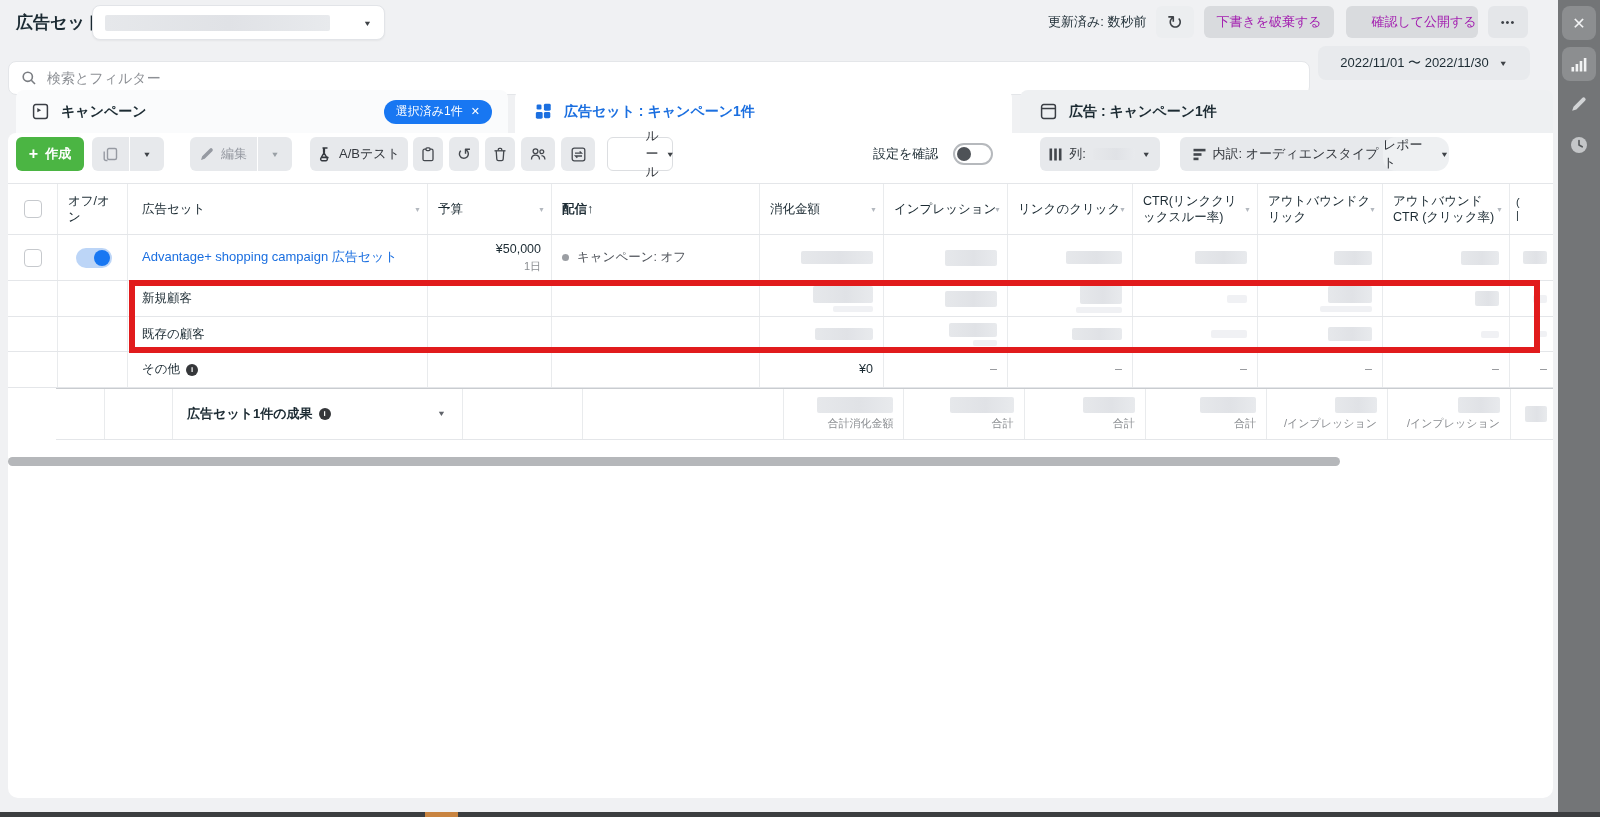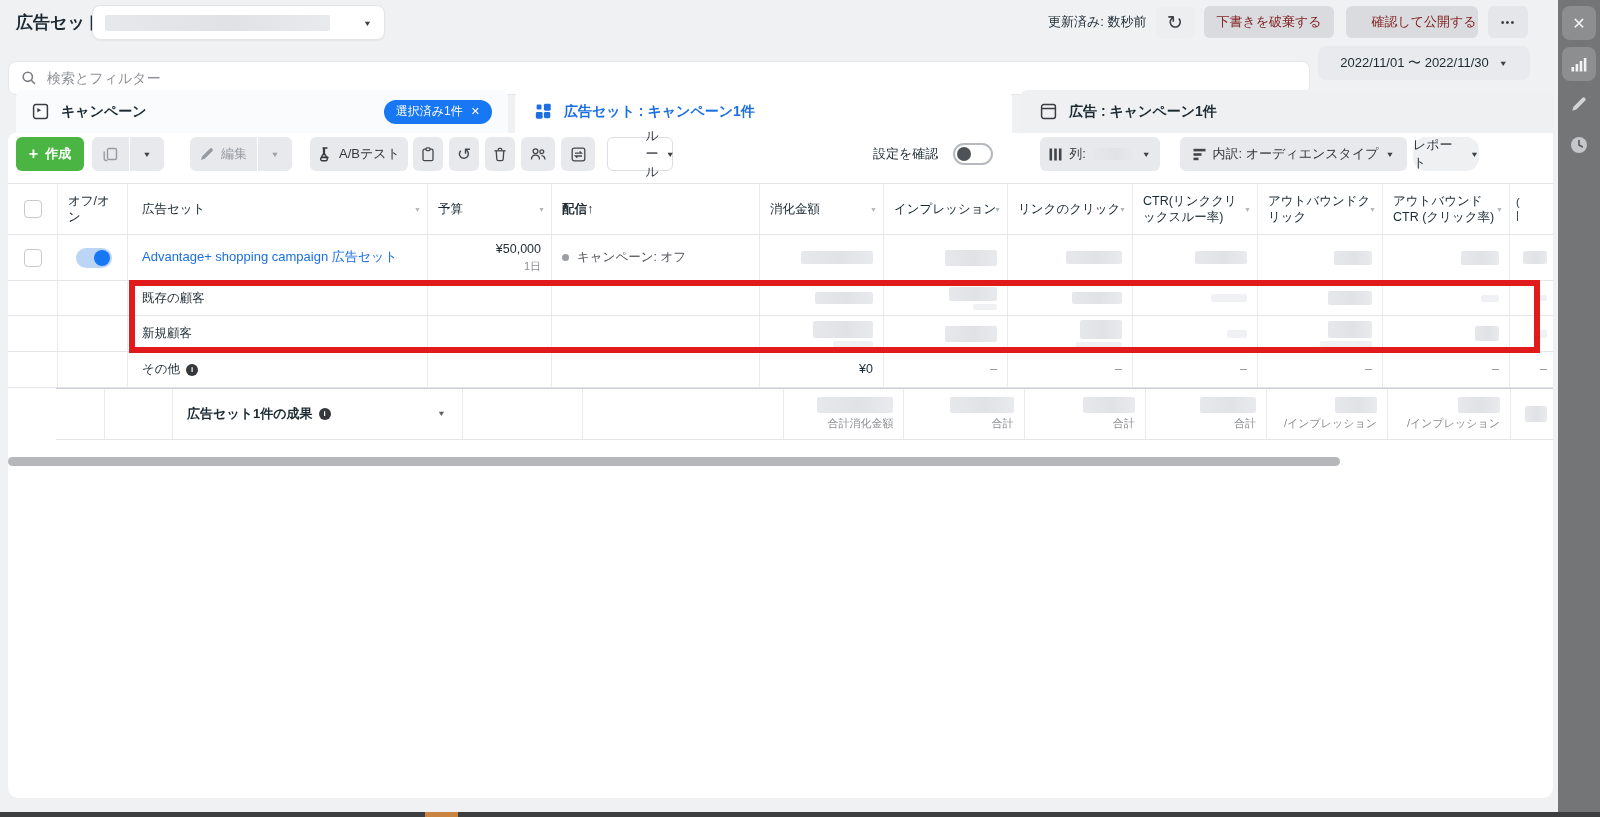--- a/index.html
+++ b/index.html
@@ -10,21 +10,21 @@
   
   .page-title { position:absolute; left:16px; top:11px; font-size:17px; font-weight:bold; }
   .account-select { position:absolute; left:92px; top:5px; width:293px; height:35px; background:#fff;
     border:1px solid #e2e4e8; border-radius:8px; box-shadow:0 1px 2px rgba(0,0,0,.05);
     display:flex; align-items:center; padding:0 12px; }
   .account-select .rd { flex:0 0 225px; }
   .account-select .caret { margin-left:auto; }
   .updated { position:absolute; left:1048px; top:0; height:44px; display:flex; align-items:center; font-size:13px; }
   .iconbtn { display:flex; align-items:center; justify-content:center; border-radius:6px; cursor:pointer; }
   .refresh-btn { position:absolute; left:1156px; top:6px; width:38px; height:32px; background:#eceef0; font-size:19px; color:#3e4247; }
-  .gbtn { position:absolute; top:6px; height:32px; border-radius:6px; background:#d9dbde; color:#7f1d1d;
+  .gbtn { position:absolute; top:6px; height:32px; border-radius:6px; background:#d9dbde; color:#a21caf;
     font-size:13px; display:flex; align-items:center; justify-content:center; }
   .discard-btn { left:1204px; width:130px; }
   .publish-btn { left:1346px; width:132px;padding-left:24px; }
   .more-btn { position:absolute; left:1488px; top:6px; width:40px; height:32px; background:#e4e6e9;
     color:#3d4147; font-size:11px; letter-spacing:1px; }
 
   
   .search-box { position:absolute; left:8px; top:61px; width:1302px; height:34px; background:#fff;
     border:1px solid #e4e6e9; border-radius:8px; display:flex; align-items:center; padding:0 12px; }
   .search-box input { border:none; outline:none; flex:1; font-size:14px; color:#1c2b33; margin-left:10px;
@@ -311,21 +311,21 @@
         <svg width="13" height="13" viewBox="0 0 13 13" fill="#42464c">
           <rect x="0.5" y="0.8" width="12" height="2.6"></rect>
             <rect x="0.5" y="5.2" width="8" height="2.6"></rect>
             <rect x="0.5" y="9.6" width="5" height="2.6"></rect>
         </svg>
       </span>
       <span>内訳: オーディエンスタイプ</span>
       <span class="caret">▼</span>
     </div>
 
-    <div class="tbtn" style="left:1405px; width:66px; background:#eef0f2;border-radius:13px;">
+    <div class="tbtn" style="left:1375px; width:66px; background:#eef0f2;border-radius:13px;">
       <span>レポート</span>
       <span class="caret">▼</span>
     </div>
 
     <div class="tablewrap">
 
       <div class="tr thead">
         <div class="tc cw0">
             <span class="cb"></span>
           </div>
@@ -405,20 +405,54 @@
             <span class="rd" style="width:52px;height:13px;"></span>
           </div>
         <div class="tc cw9 num">
             <span class="rd" style="width:38px;height:14px;"></span>
           </div>
         <div class="tc cw10 num">
             <span class="rd" style="width:38px;height:14px;"></span>
           </div>
         <div class="tc cw11 num">
             <span class="rd" style="width:24px;height:13px;"></span>
+          </div>
+      </div>
+
+      <div class="tr r-new">
+        <div class="tc cw0"></div>
+        <div class="tc cw1"></div>
+        <div class="tc cw2">
+            <span class="rowname">新規顧客</span>
+          </div>
+        <div class="tc cw3"></div>
+        <div class="tc cw4"></div>
+        <div class="tc cw5 num">
+            <span class="rd" style="width:60px;height:17px;"></span>
+            <span class="rd f sub" style="width:40px;height:6px;"></span>
+          </div>
+        <div class="tc cw6 num">
+            <span class="rd" style="width:52px;height:16px;"></span>
+          </div>
+        <div class="tc cw7 num">
+            <span class="rd" style="width:42px;height:19px;"></span>
+            <span class="rd f sub" style="width:46px;height:6px;"></span>
+          </div>
+        <div class="tc cw8 num">
+            <span class="rd f" style="width:20px;height:8px;"></span>
+          </div>
+        <div class="tc cw9 num">
+            <span class="rd" style="width:44px;height:17px;"></span>
+            <span class="rd f sub" style="width:52px;height:6px;"></span>
+          </div>
+        <div class="tc cw10 num">
+            <span class="rd" style="width:24px;height:15px;"></span>
+          </div>
+        <div class="tc cw11 num">
+            <span class="rd f" style="width:14px;height:8px;"></span>
           </div>
       </div>
 
       <div class="tr r-existing">
         <div class="tc cw0"></div>
         <div class="tc cw1"></div>
         <div class="tc cw2">
             <span class="rowname">既存の顧客</span>
           </div>
         <div class="tc cw3"></div>
@@ -437,54 +471,20 @@
             <span class="rd f" style="width:36px;height:8px;"></span>
           </div>
         <div class="tc cw9 num">
             <span class="rd" style="width:44px;height:14px;"></span>
           </div>
         <div class="tc cw10 num">
             <span class="rd f" style="width:18px;height:7px;"></span>
           </div>
         <div class="tc cw11 num">
             <span class="rd f" style="width:12px;height:6px;"></span>
-          </div>
-      </div>
-
-      <div class="tr r-new">
-        <div class="tc cw0"></div>
-        <div class="tc cw1"></div>
-        <div class="tc cw2">
-            <span class="rowname">新規顧客</span>
-          </div>
-        <div class="tc cw3"></div>
-        <div class="tc cw4"></div>
-        <div class="tc cw5 num">
-            <span class="rd" style="width:60px;height:17px;"></span>
-            <span class="rd f sub" style="width:40px;height:6px;"></span>
-          </div>
-        <div class="tc cw6 num">
-            <span class="rd" style="width:52px;height:16px;"></span>
-          </div>
-        <div class="tc cw7 num">
-            <span class="rd" style="width:42px;height:19px;"></span>
-            <span class="rd f sub" style="width:46px;height:6px;"></span>
-          </div>
-        <div class="tc cw8 num">
-            <span class="rd f" style="width:20px;height:8px;"></span>
-          </div>
-        <div class="tc cw9 num">
-            <span class="rd" style="width:44px;height:17px;"></span>
-            <span class="rd f sub" style="width:52px;height:6px;"></span>
-          </div>
-        <div class="tc cw10 num">
-            <span class="rd" style="width:24px;height:15px;"></span>
-          </div>
-        <div class="tc cw11 num">
-            <span class="rd f" style="width:14px;height:8px;"></span>
           </div>
       </div>
 
       <div class="tr r-other">
         <div class="tc cw0"></div>
         <div class="tc cw1"></div>
         <div class="tc cw2">
           <span class="rowname">その他</span>
           <span class="info-icon">i</span>
         </div>

